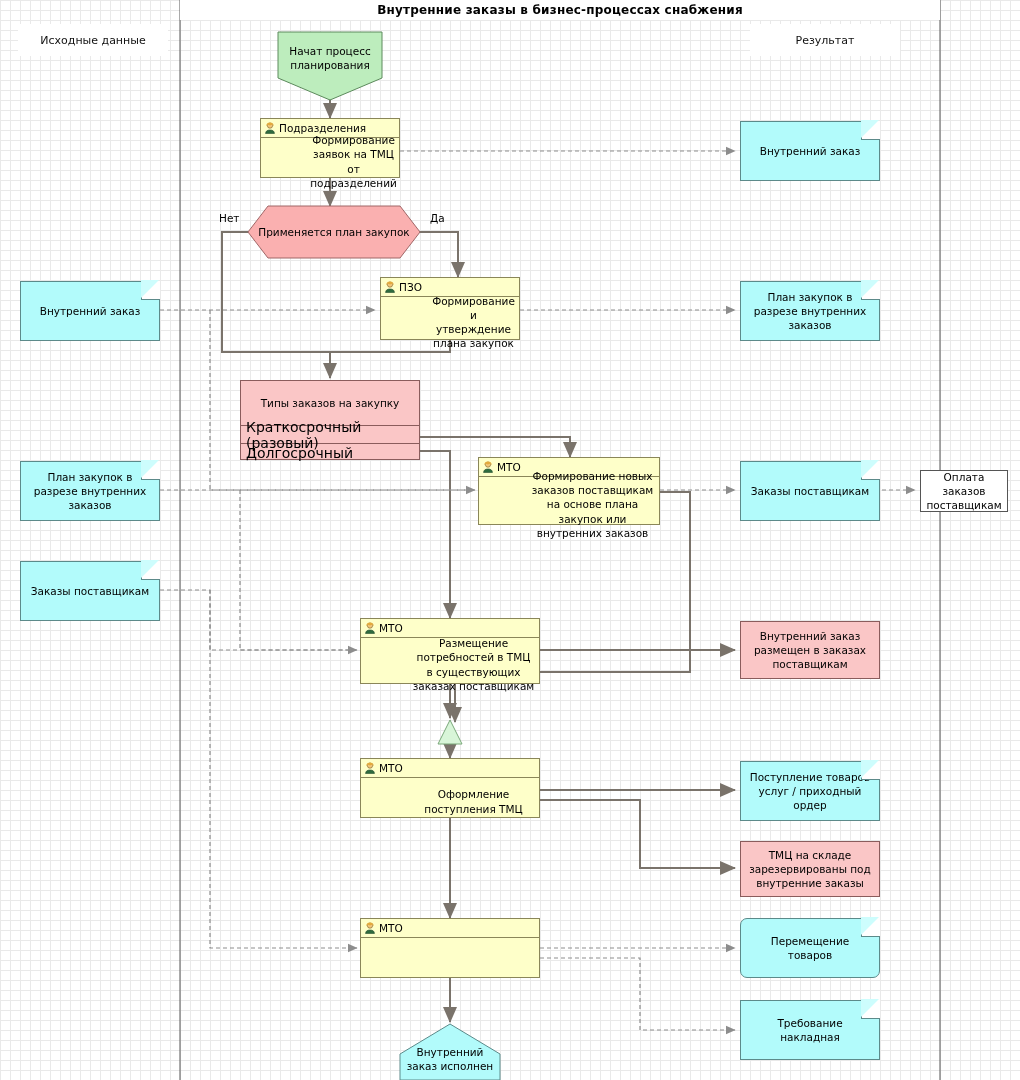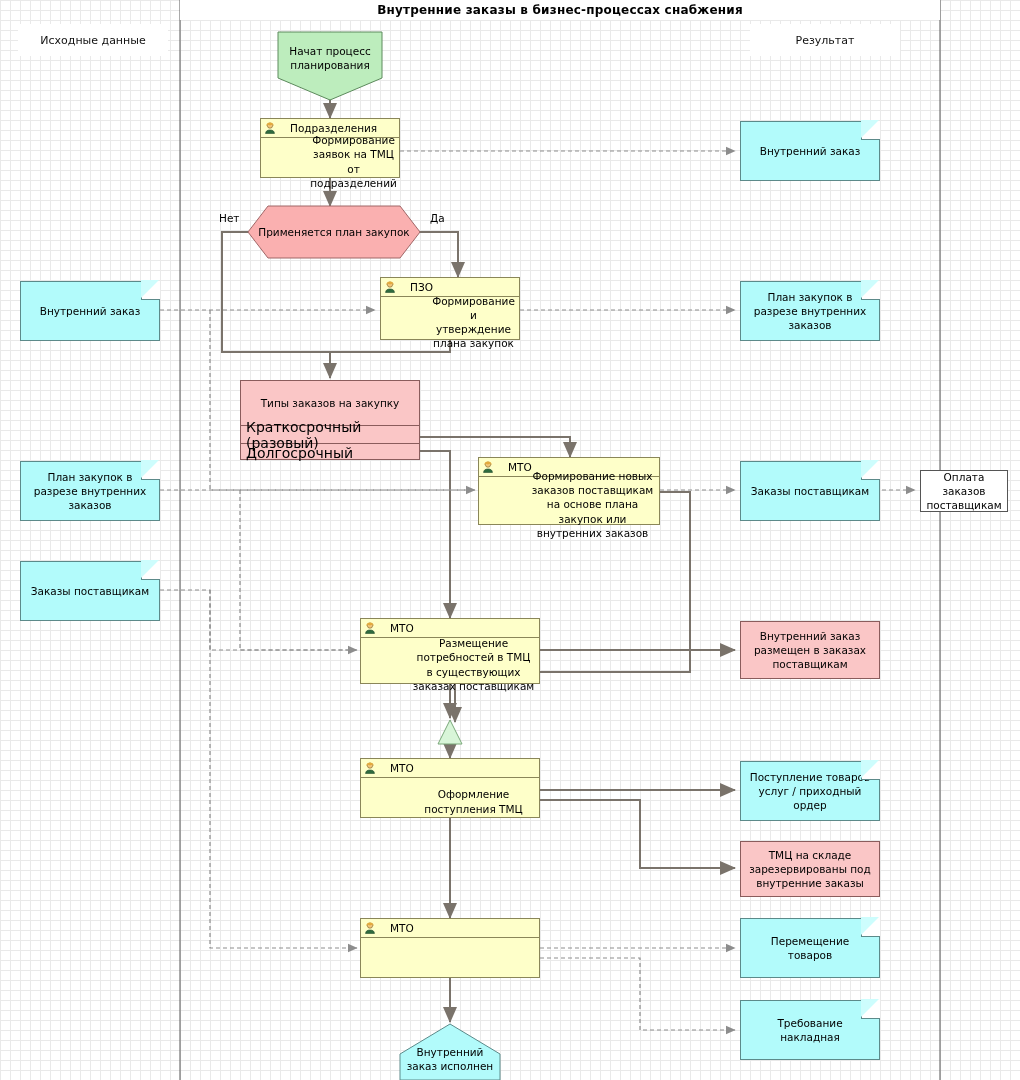--- a/index.html
+++ b/index.html
@@ -44,21 +44,21 @@
   }
   .note .fold:after{
     content:"";position:absolute;left:-1px;top:-1px;width:0;height:0;
     border-left:18px solid #cdfdfd;border-bottom:18px solid transparent;
   }
   .task{
     background:#feffc9;border:1px solid #8a8659;position:absolute;box-sizing:border-box;
   }
   .task .task-head{
     height:18px;border-bottom:1px solid #8a8659;display:flex;align-items:center;
-    padding-left:3px;font-size:10.5px;color:#000;gap:14px;
+    padding-left:3px;font-size:10.5px;color:#000;gap:3px;
   }
   .task .task-body{
     display:flex;align-items:center;justify-content:center;text-align:center;
     font-size:10.5px;color:#000;line-height:1.35;padding:3px 4px;margin-left:47px;
   }
   .person-icon{display:inline-block;width:12px;height:12px;position:relative;flex:0 0 12px;}
   .pink-box{
     background:#fac6c6;border:1px solid #8a5c5c;position:absolute;box-sizing:border-box;
     display:flex;align-items:center;justify-content:flex-start;text-align:center;
     font-size:10.5px;color:#000;line-height:1.35;padding:2px 5px;
@@ -320,21 +320,21 @@
 
   <div class="note" style="left:740px;top:761px;width:140px;height:60px;">
     <span>Поступление товаров услуг / приходный ордер</span>
     <span class="fold"></span>
   </div>
 
   <div class="pink-box" style="left:740px;top:841px;width:140px;height:56px;">
     <span>ТМЦ на складе зарезервированы под внутренние заказы</span>
   </div>
 
-  <div class="note" style="left:740px;top:918px;width:140px;height:60px;">
+  <div class="note" style="left:740px;top:918px;width:140px;height:60px;border-radius:7px;">
     <span>Перемещение товаров</span>
     <span class="fold"></span>
   </div>
 
   <div class="note" style="left:740px;top:1000px;width:140px;height:60px;">
     <span>Требование накладная</span>
     <span class="fold"></span>
   </div>
 
   <div class="bracket-box" style="left:920px;top:470px;width:88px;height:42px;">

